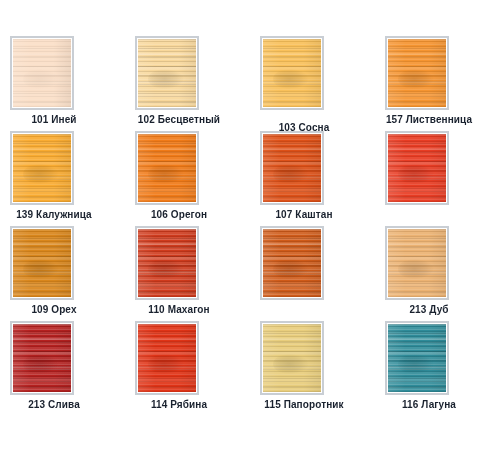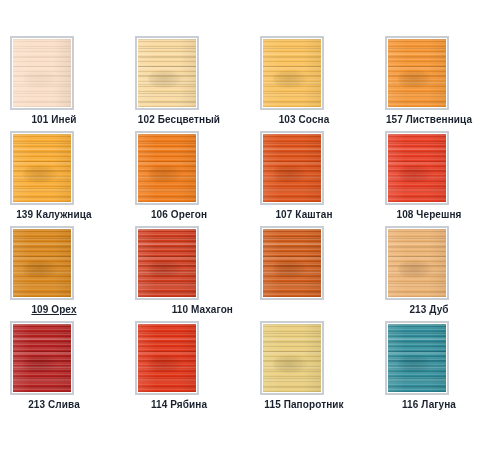--- a/index.html
+++ b/index.html
@@ -151,21 +151,21 @@
         <div class="caption" style="color: rgb(25, 33, 46);">102 Бесцветный</div>
       </div>
       <div class="cell">
         <div class="swatch-wrap" style="border-color: rgb(201, 206, 212);">
           <div class="swatch" style="background: rgb(249, 192, 90);">
             <div class="grain" style="opacity: 0.78;"></div>
             <div class="knot" style="opacity: 0.8;"></div>
             <div class="sheen"></div>
           </div>
         </div>
-        <div class="caption" style="color: rgb(25, 33, 46);">103 Сосна</div>
+        <div class="caption" style="color: rgb(25, 33, 46); margin-top: 8px;">103 Сосна</div>
       </div>
       <div class="cell">
         <div class="swatch-wrap" style="border-color: rgb(201, 206, 212);">
           <div class="swatch" style="background: rgb(245, 148, 48);">
             <div class="grain" style="opacity: 0.78;"></div>
             <div class="knot" style="opacity: 0.8;"></div>
             <div class="sheen"></div>
           </div>
         </div>
         <div class="caption" style="color: rgb(25, 33, 46);">157 Лиственница</div>
@@ -201,41 +201,40 @@
         <div class="caption" style="color: rgb(25, 33, 46);">107 Каштан</div>
       </div>
       <div class="cell">
         <div class="swatch-wrap" style="border-color: rgb(201, 206, 212);">
           <div class="swatch" style="background: rgb(232, 60, 35);">
             <div class="grain" style="opacity: 0.78;"></div>
             <div class="knot" style="opacity: 0.8;"></div>
             <div class="sheen"></div>
           </div>
         </div>
-        <div class="caption" style="color: rgb(25, 33, 46);">108 Черешня</div>
       </div>
       <div class="cell">
         <div class="swatch-wrap" style="border-color: rgb(201, 206, 212);">
           <div class="swatch" style="background: rgb(217, 134, 27);">
             <div class="grain" style="opacity: 0.78;"></div>
             <div class="knot" style="opacity: 0.8;"></div>
             <div class="sheen"></div>
           </div>
         </div>
-        <div class="caption" style="color: rgb(25, 33, 46); text-decoration: underline;">109 Орех</div>
+        <div class="caption" style="color: rgb(25, 33, 46);">109 Орех</div>
       </div>
       <div class="cell">
         <div class="swatch-wrap" style="border-color: rgb(201, 206, 212);">
           <div class="swatch" style="background: rgb(207, 58, 28);">
             <div class="grain" style="opacity: 1;"></div>
             <div class="knot" style="opacity: 0.8;"></div>
             <div class="sheen"></div>
           </div>
         </div>
-        <div class="caption" style="color: rgb(25, 33, 46); text-align: right;">110 Махагон</div>
+        <div class="caption" style="color: rgb(25, 33, 46);">110 Махагон</div>
       </div>
       <div class="cell">
         <div class="swatch-wrap" style="border-color: rgb(201, 206, 212);">
           <div class="swatch" style="background: rgb(207, 90, 24);">
             <div class="grain" style="opacity: 1;"></div>
             <div class="knot" style="opacity: 0.8;"></div>
             <div class="sheen"></div>
           </div>
         </div>
       </div>

